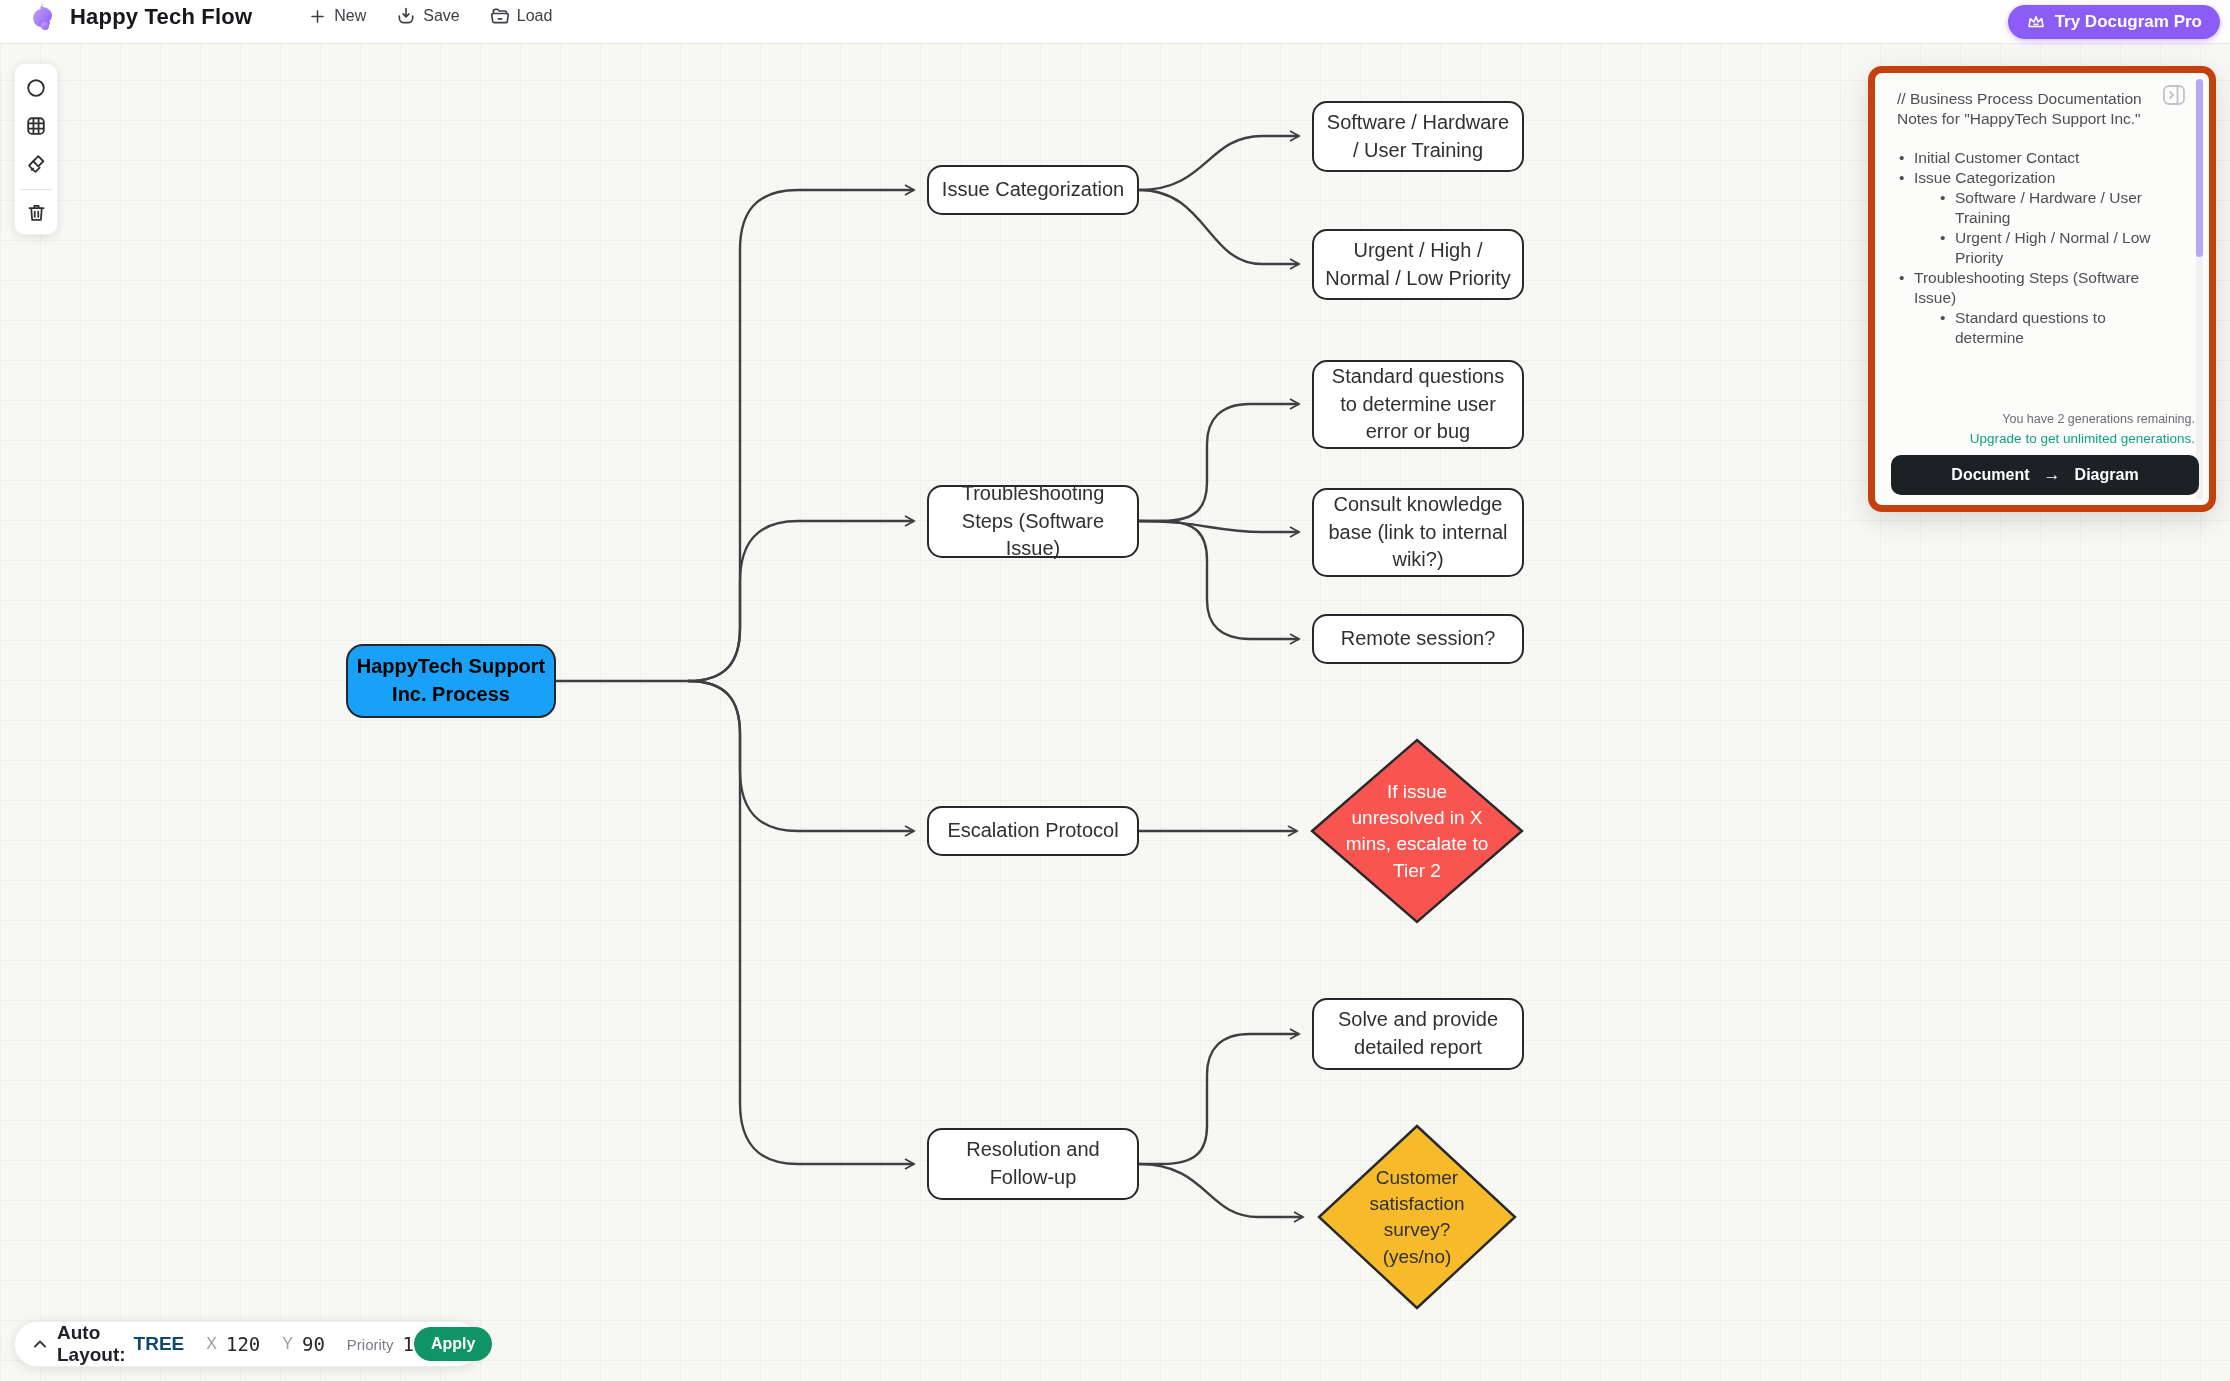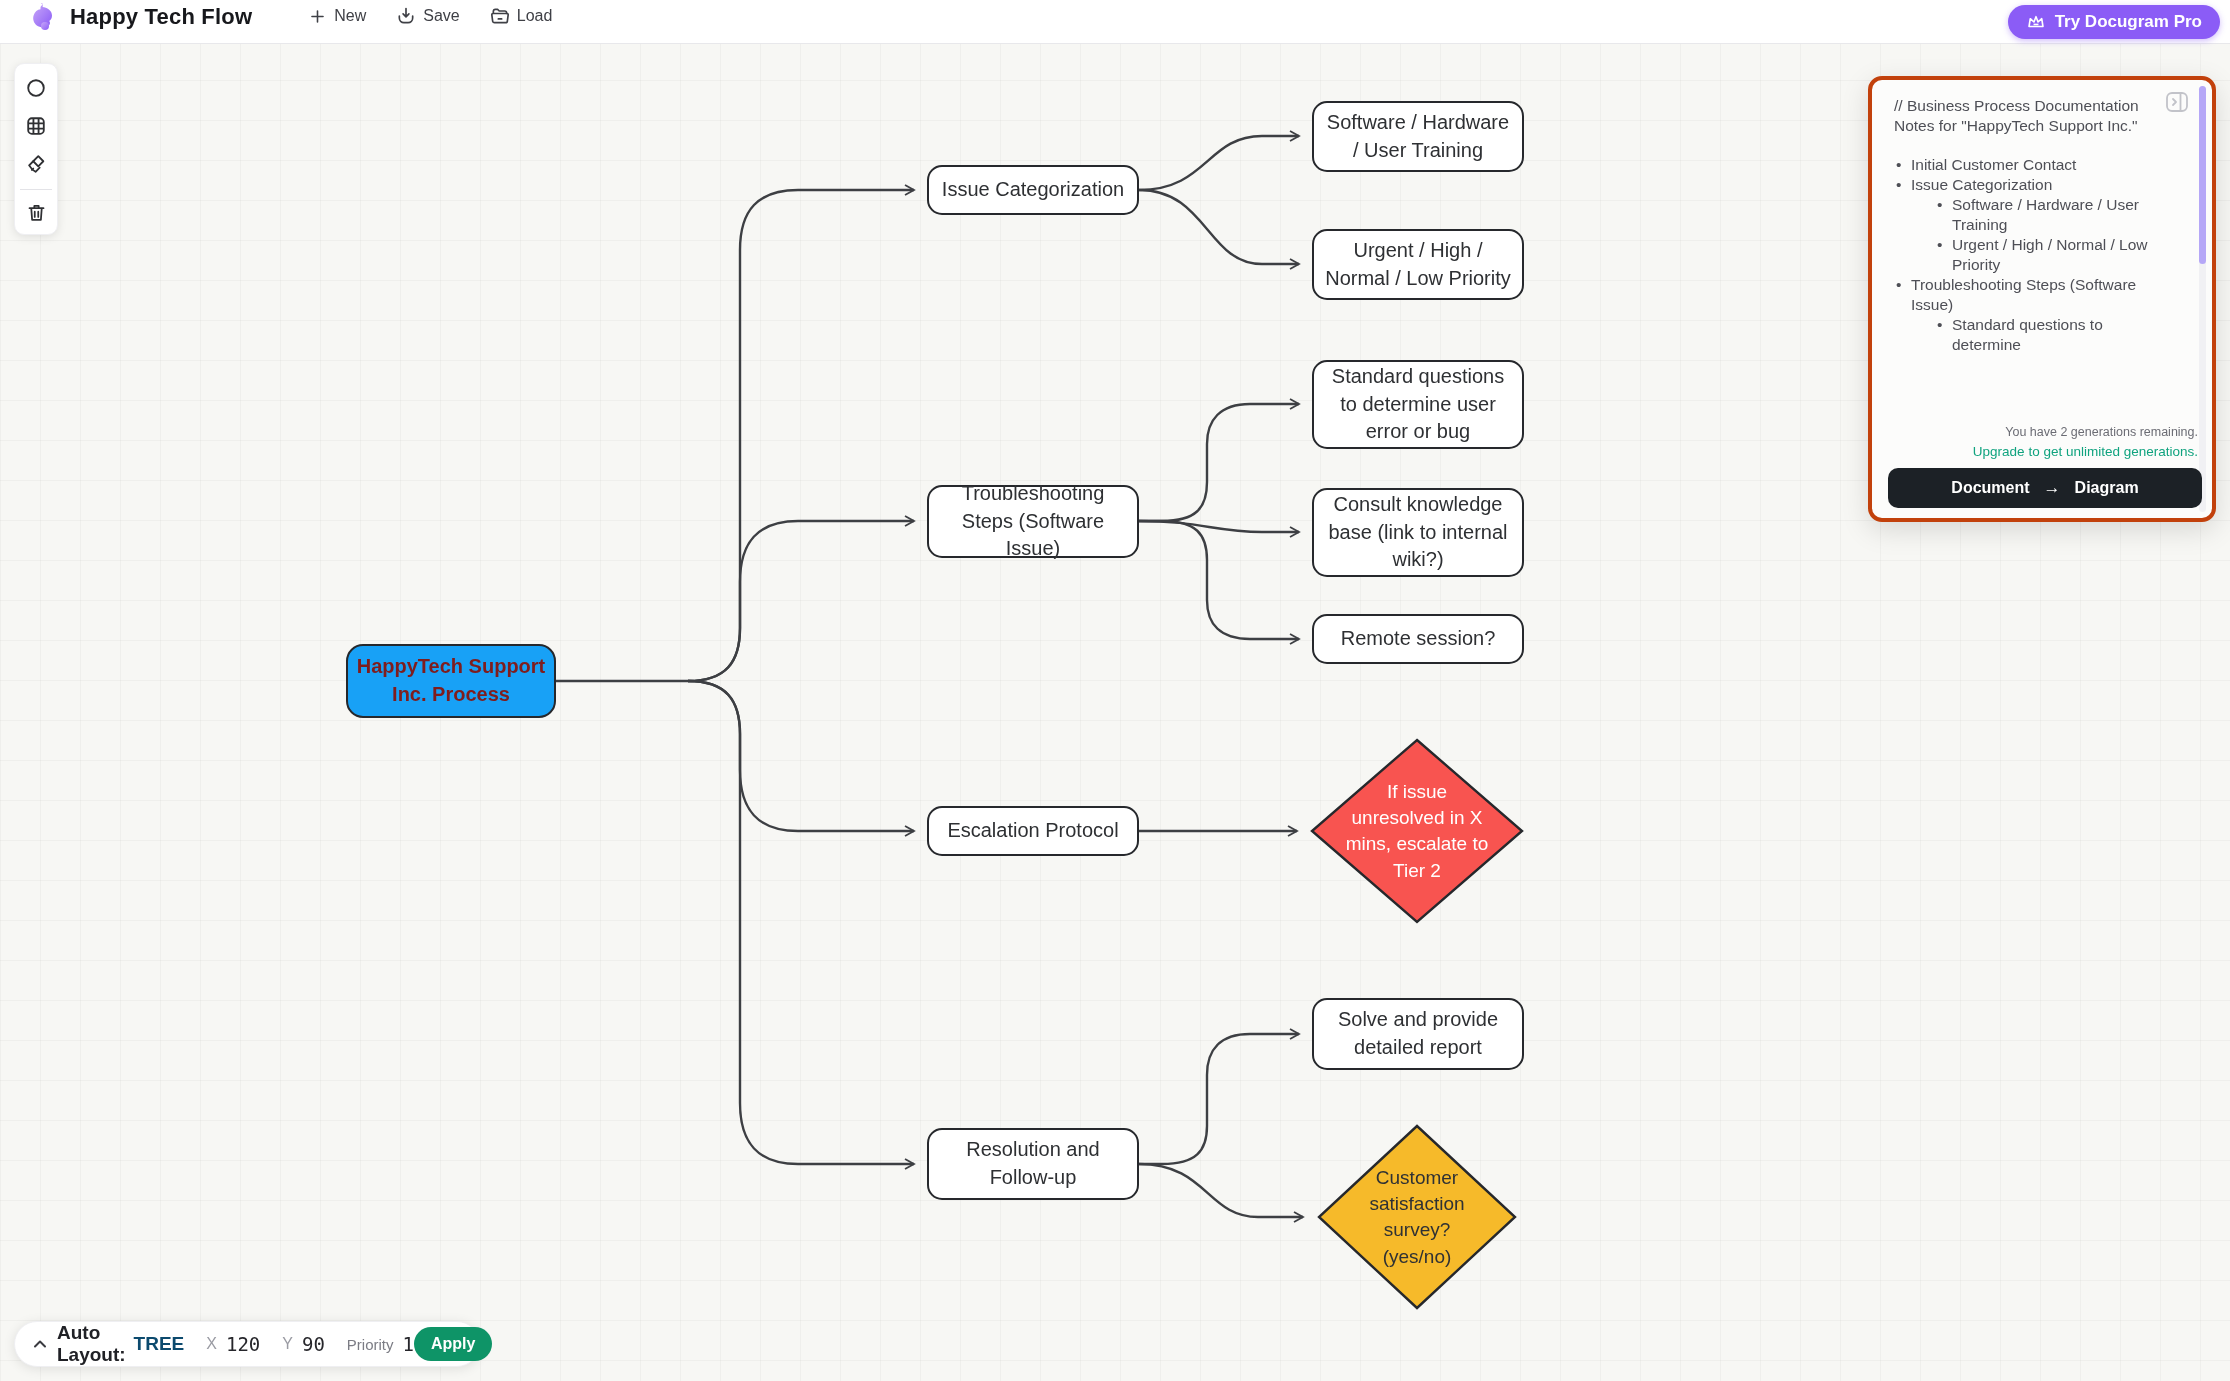--- a/index.html
+++ b/index.html
@@ -17,21 +17,21 @@
   svg.edges { position:absolute; left:0; top:0; z-index:1; }
   .edge { fill:none; stroke:#3D3F43; stroke-width:2.4; }
 
   
   .node { position:absolute; z-index:2; background:#FFFFFF;
     border:2.4px solid #26282C; border-radius:15px;
     display:flex; align-items:center; justify-content:center;
     text-align:center; font-size:20px; line-height:1.38; color:#2E3033;
     padding:4px 8px; cursor:grab; }
   #node-root { left:346px; top:644px; width:210px; height:74px;
-    background:#18A1F6; color:#7f1d1d; font-weight:bold; border-radius:17px; }
+    background:#18A1F6; color:#000000; font-weight:bold; border-radius:17px; }
   #node-issue { left:927px; top:165px; width:212px; height:50px; }
   #node-software { left:1312px; top:101px; width:212px; height:71px; }
   #node-urgent { left:1312px; top:229px; width:212px; height:71px; }
   #node-troubleshoot { left:927px; top:485px; width:212px; height:73px; }
   #node-standardq { left:1312px; top:360px; width:212px; height:89px; }
   #node-consult { left:1312px; top:488px; width:212px; height:89px; }
   #node-remote { left:1312px; top:614px; width:212px; height:50px; }
   #node-escalation { left:927px; top:806px; width:212px; height:50px; }
   #node-resolution { left:927px; top:1128px; width:212px; height:72px; }
   #node-solve { left:1312px; top:998px; width:212px; height:72px; }
@@ -85,23 +85,23 @@
   .lb-mode { font-size:19px; font-weight:bold; color:#0c4a6e; margin-left:8px; }
   .lb-axis { font-size:16px; color:#9A9BA3; margin-left:22px; }
   .lb-num { font-size:19px; color:#26262B; margin-left:9px;
     font-family:"DejaVu Sans Mono","Liberation Mono",monospace; cursor:text; }
   .lb-dir { font-size:15px; color:#7B7C84; margin-left:22px; }
   .apply-btn { margin-left:auto; height:34px; padding:0 17px;
     background:#0E9467; color:#fff; font-size:16px; font-weight:bold;
     border:none; border-radius:17px; font-family:inherit; cursor:pointer; }
 
   
-  .notes-panel { position:absolute; left:1868px; top:76px; width:348px; height:446px;
+  .notes-panel { position:absolute; left:1868px; top:66px; width:348px; height:446px;
     background:#FCFCFB; border-radius:14px; z-index:10;
-    box-shadow:0 8px 28px rgba(0,0,0,.13); border:4px solid #c2410c; }
+    box-shadow:0 8px 28px rgba(0,0,0,.13); border:7px solid #c2410c; }
   .notes-body { position:absolute; inset:0; overflow:hidden;
     padding:16px 40px 0 22px; border-radius:14px;
     font-size:15.5px; line-height:20px; color:#4E4F56; }
   .notes-heading { margin-bottom:19px; }
   .notes-body ul { list-style:none; }
   .o-item { position:relative; padding-left:17px; }
   .o-item::before { content:"•"; position:absolute; left:2px; }
   .o-sub { margin-left:24px; }
   .panel-toggle { position:absolute; right:22px; top:9px; width:26px; height:26px;
     border:none; background:transparent; cursor:pointer; }

